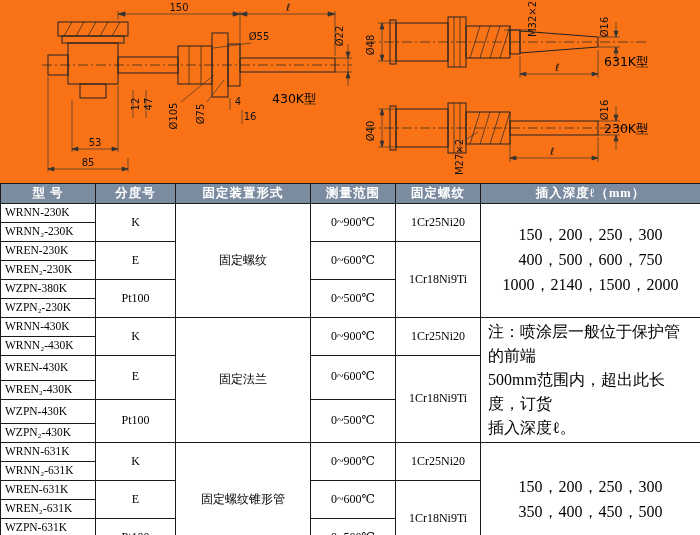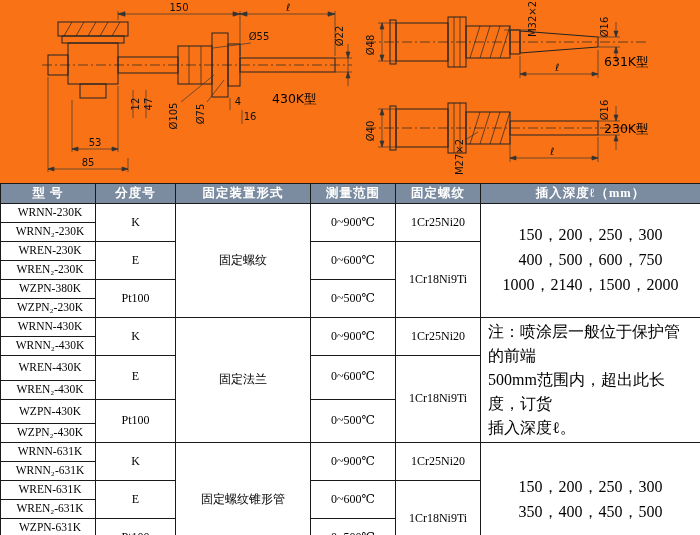--- a/index.html
+++ b/index.html
@@ -18,21 +18,21 @@
   }
   .spec th,.spec td{
     border:1px solid #1a1a1a;padding:0;text-align:center;
     font-size:12px;line-height:1.15;overflow:hidden;vertical-align:middle;
   }
   .spec thead th{
     background:#7b8ca0;color:#ffffff;font-weight:bold;
     font-size:12.5px;height:19px;letter-spacing:1px;
   }
   .spec tbody td{height:18px;}
-  td.model-cell{text-align:center;padding-left:4px;font-size:11.5px;white-space:nowrap;}
+  td.model-cell{text-align:left;padding-left:4px;font-size:11.5px;white-space:nowrap;}
   td.depth-cell div{line-height:1.55;font-size:16px;font-family:Liberation Serif, serif;}
   td.note-cell{text-align:left;padding:2px 7px;}
   td.note-cell div{line-height:1.5;font-size:16px;}
 </style>
 </head>
 <body>
 
 <div class="drawing-area">
   <svg width="700" height="183" viewBox="0 0 700 183">
 

